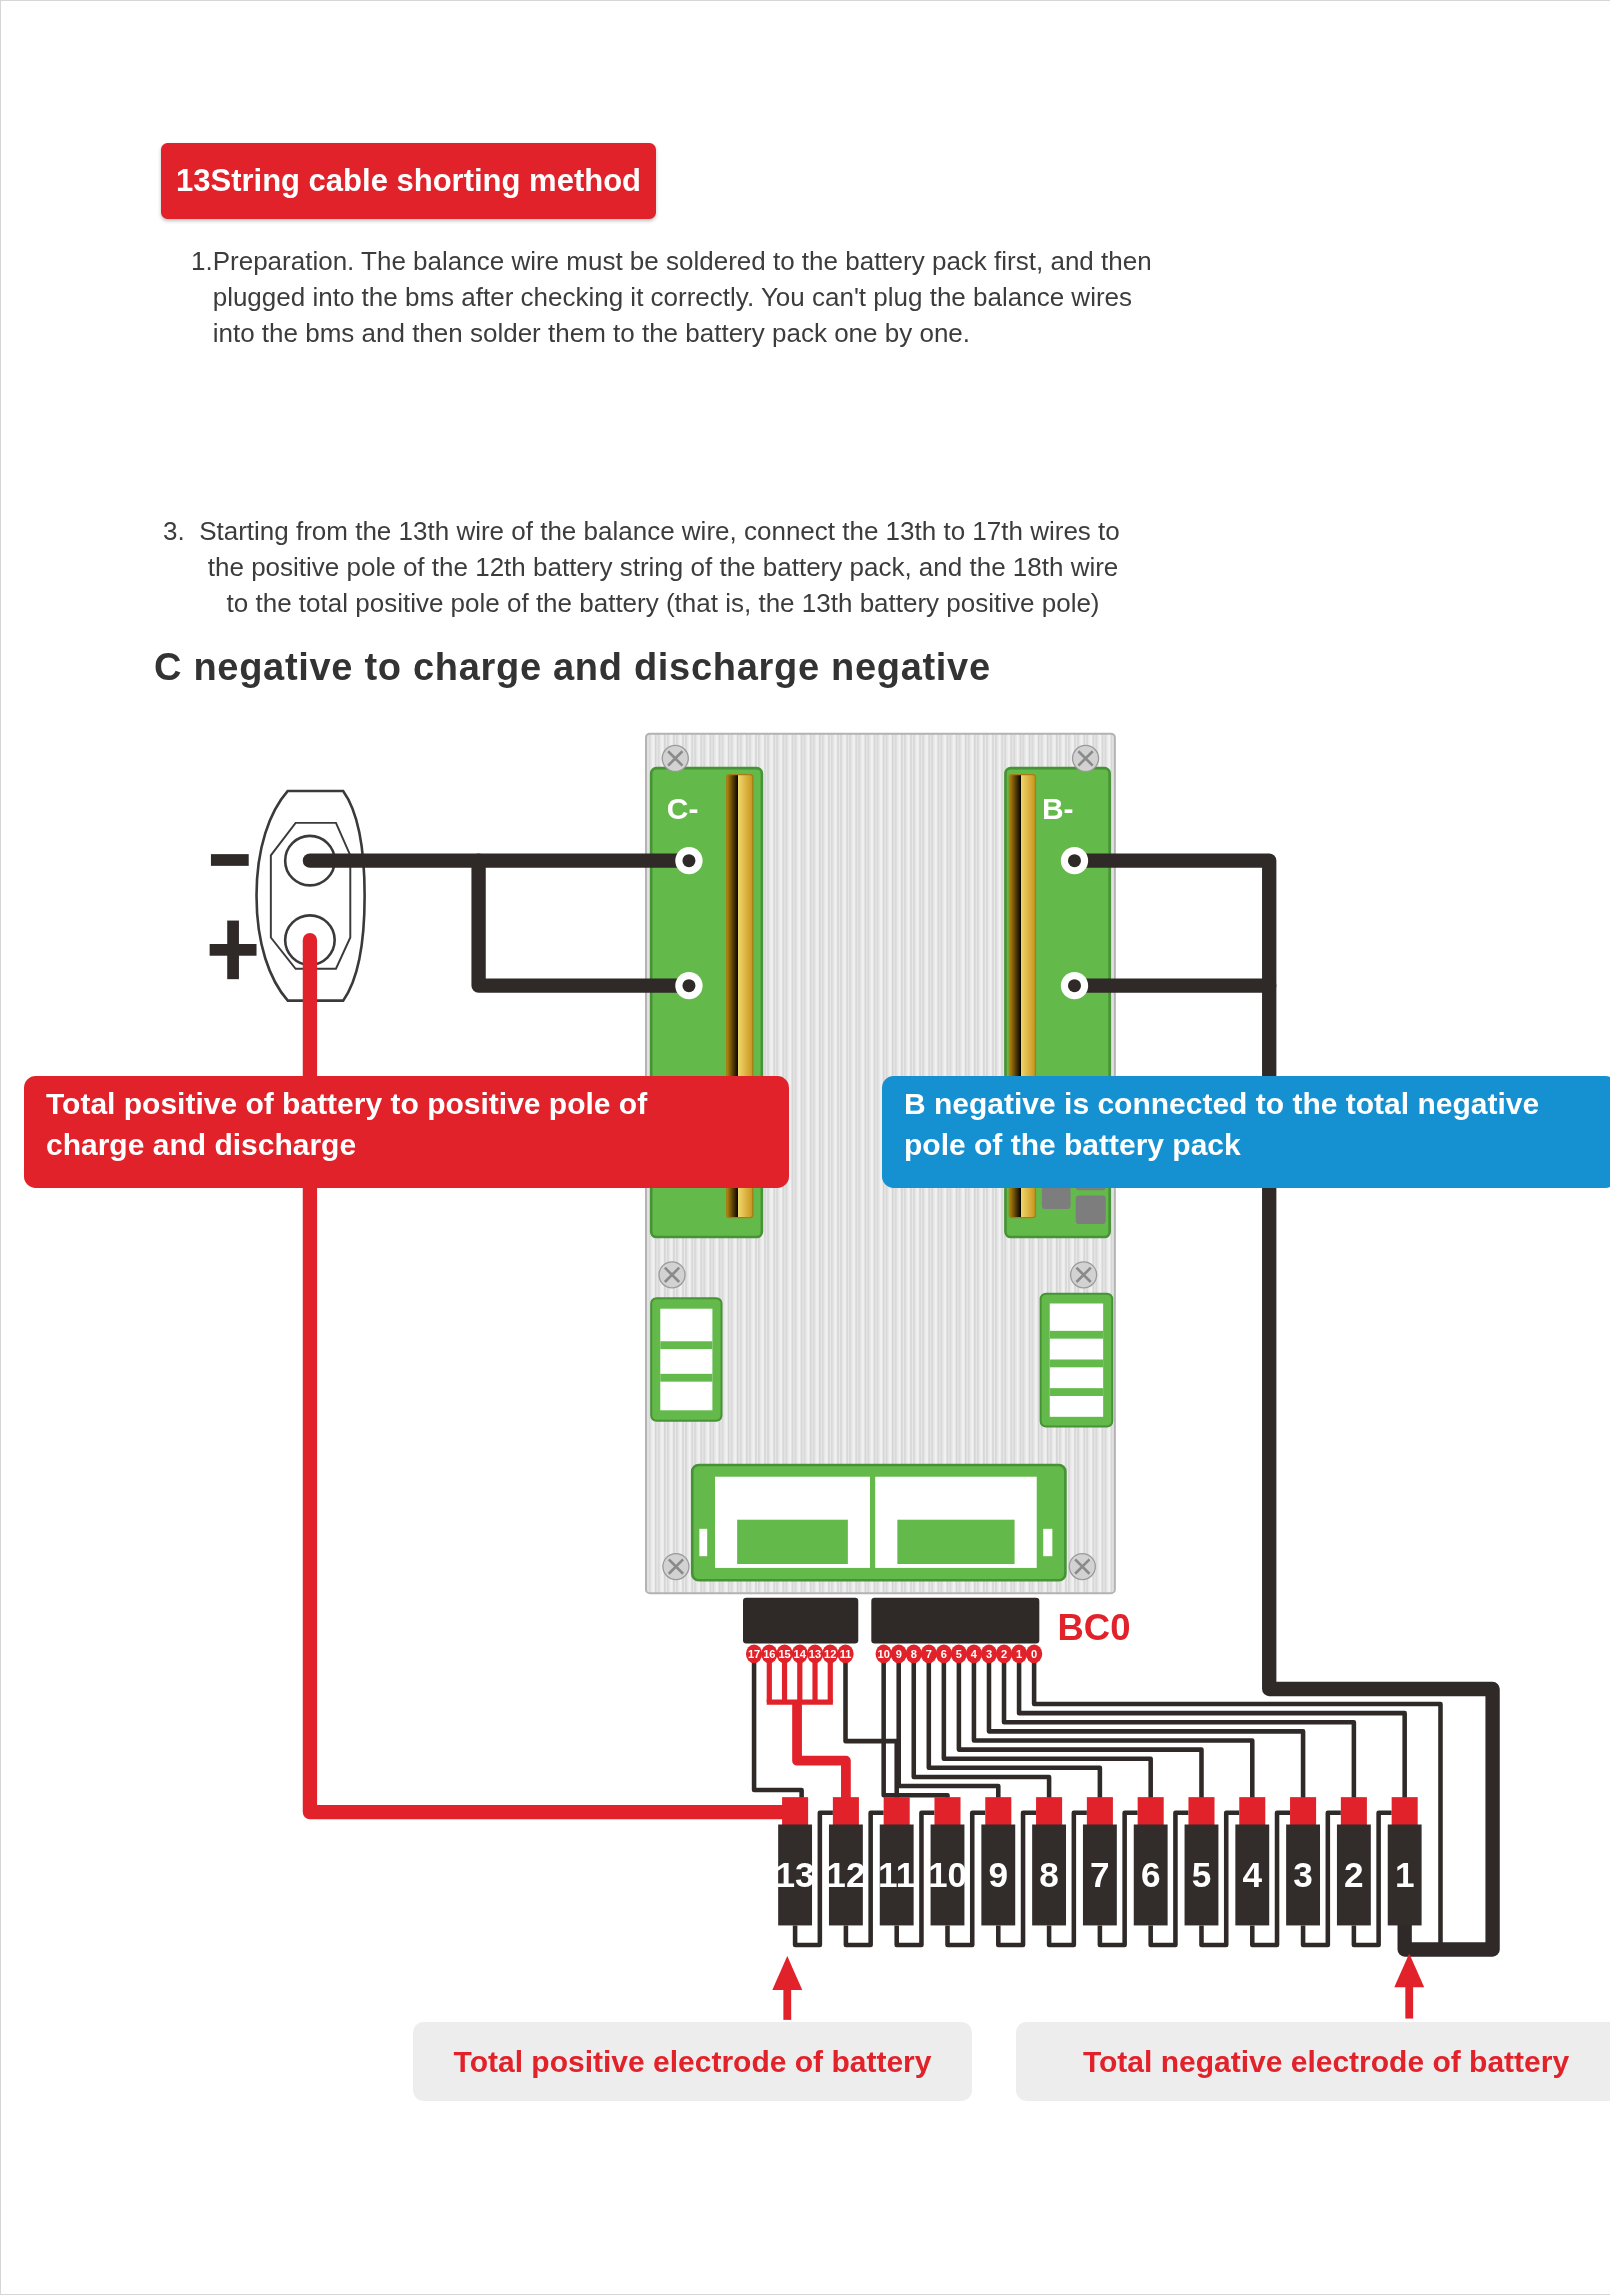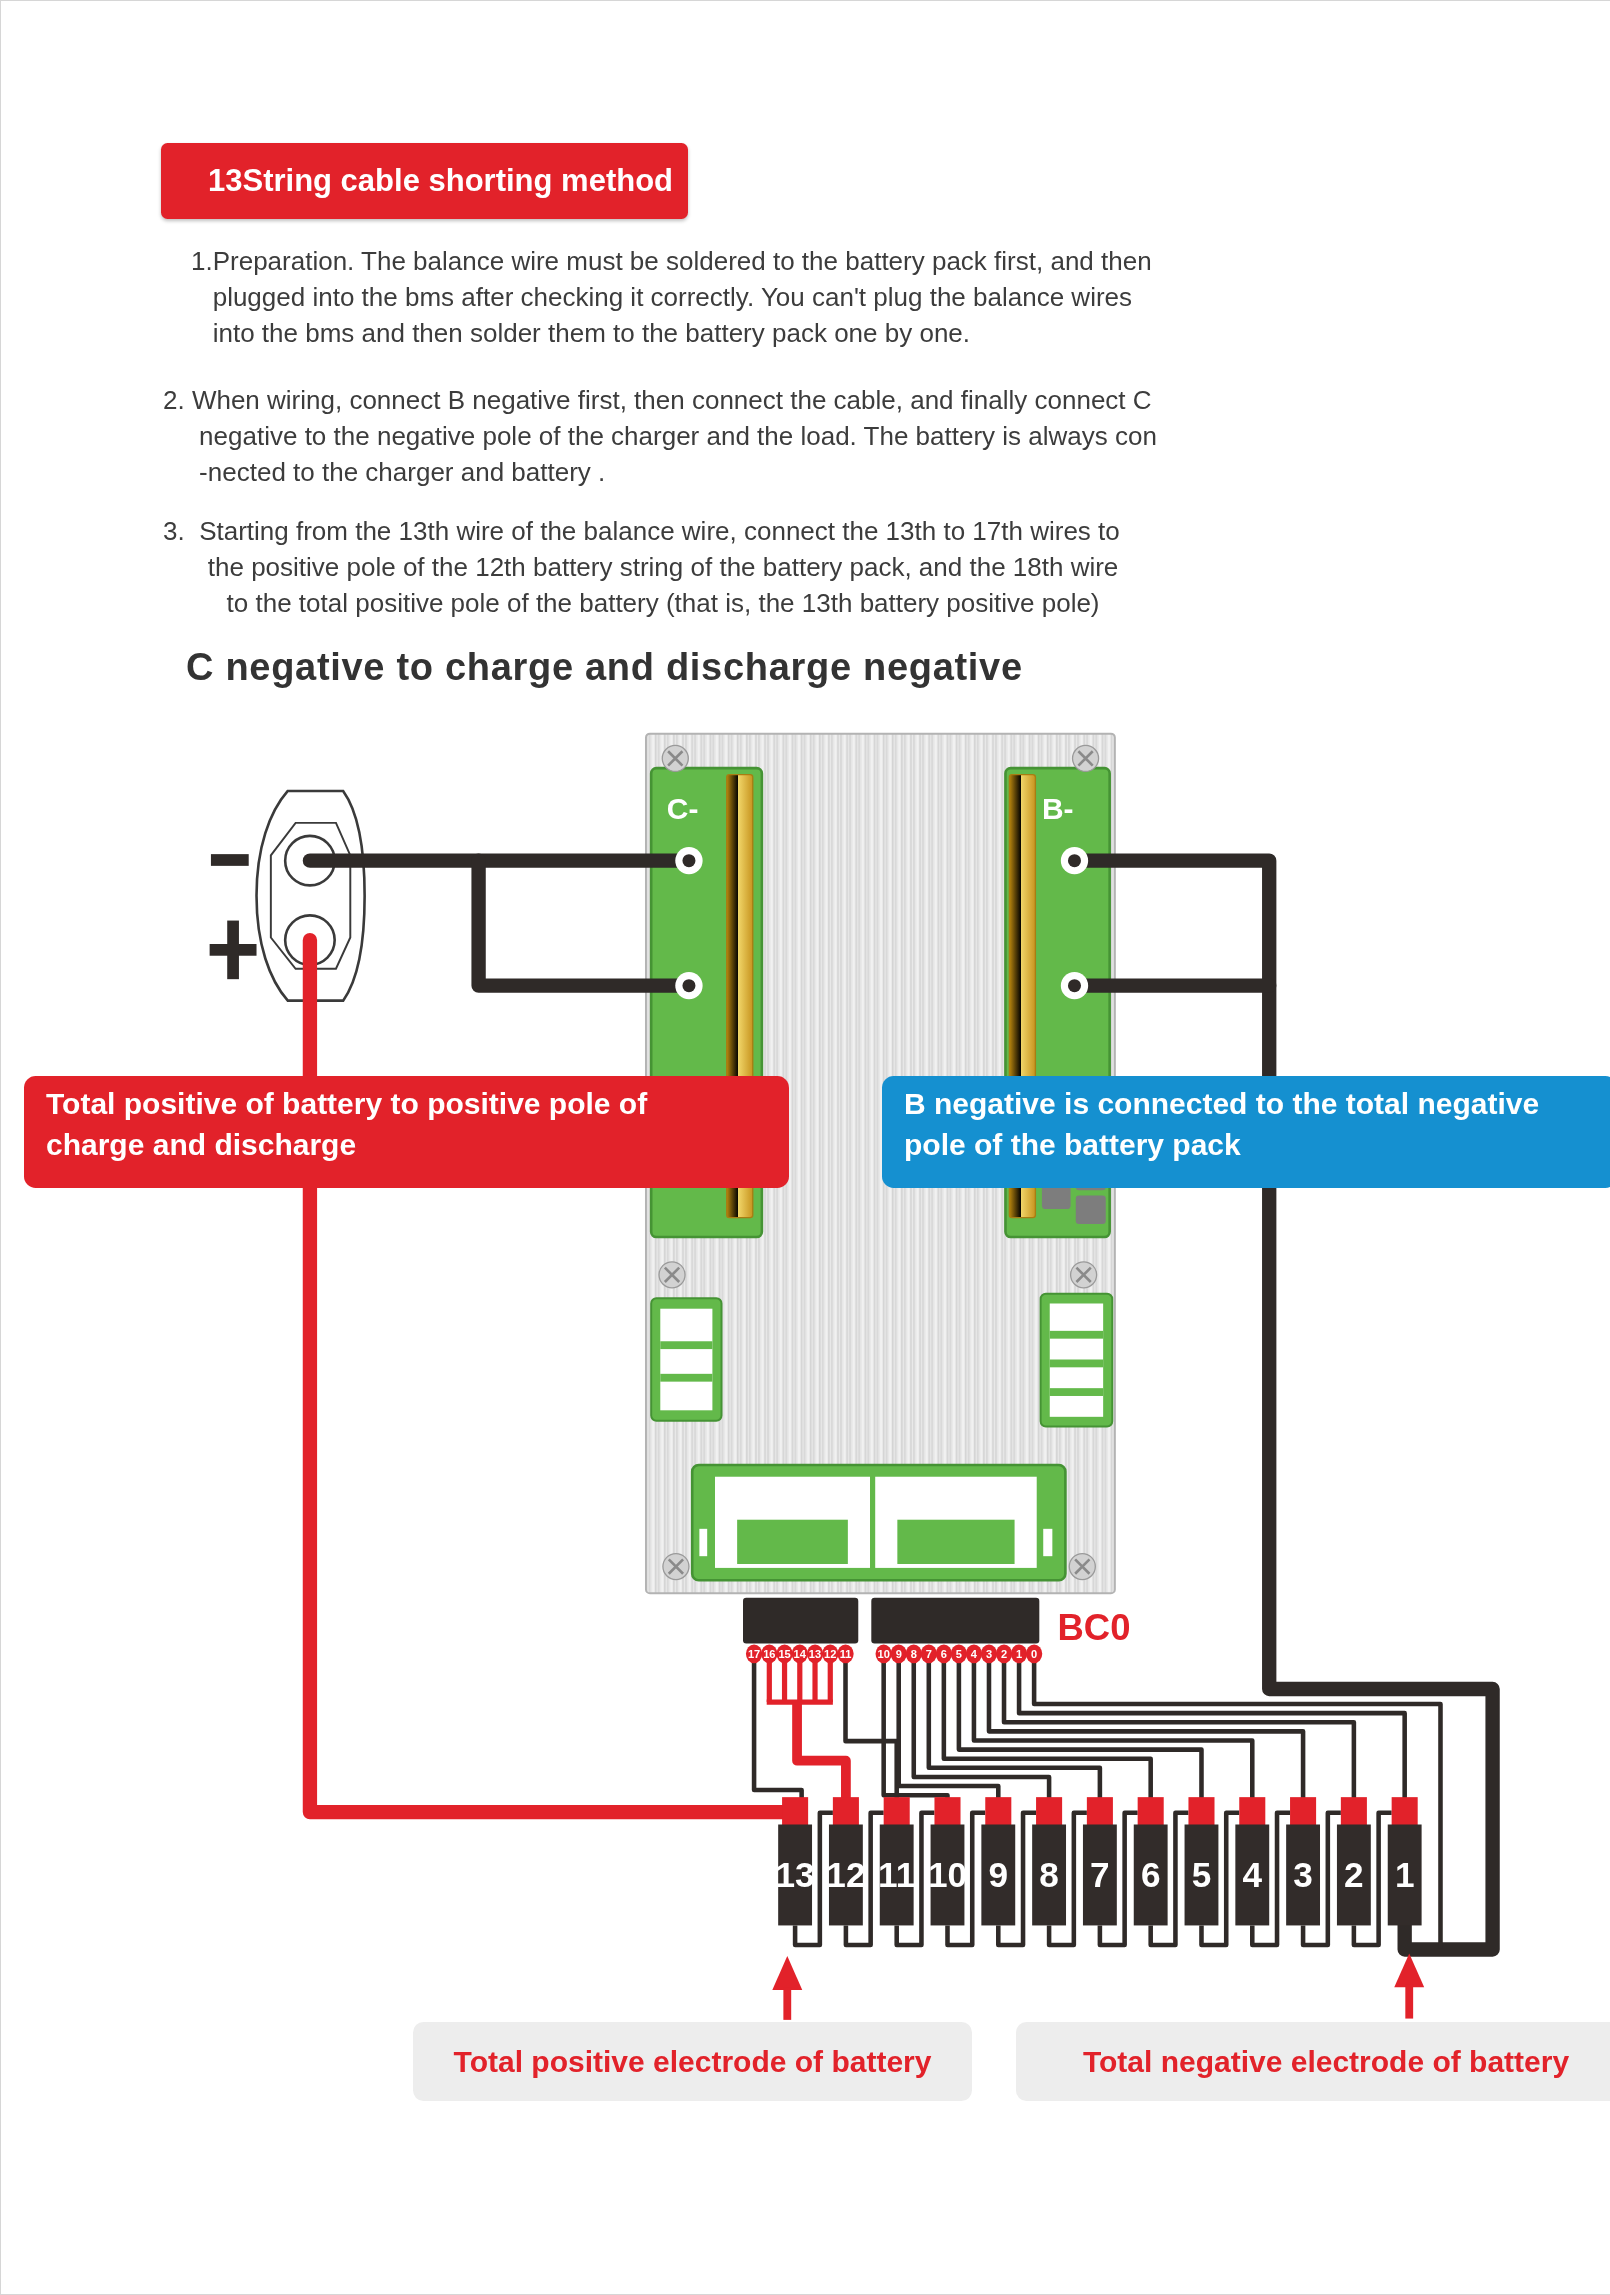--- a/index.html
+++ b/index.html
@@ -6,21 +6,21 @@
   .page{
     position:relative;
     width:1611px;height:2295px;
     background:#ffffff;
     border:1.3px solid #d6d6d6;
     box-sizing:border-box;
     font-family:"Liberation Sans", sans-serif;
     overflow:hidden;
   }
   .svg-layer{position:absolute;left:0;top:0;z-index:1;}
-  .overlay{position:absolute;z-index:2;padding-left:32px;}
+  .overlay{position:absolute;z-index:2;}
 
   .title-badge{
     left:160px;top:142px;width:495px;height:76px;
     background:#e2222a;border-radius:6.5px;
     color:#ffffff;font-weight:bold;font-size:31px;
     display:flex;align-items:center;justify-content:center;
     box-shadow:0 2px 3.9px rgba(0,0,0,0.25);
   }
   .instruction{
     left:162px;color:#3c3c3c;font-size:26px;line-height:36px;
@@ -365,23 +365,20 @@
         <rect x="2156" y="3046" width="12" height="52" fill="#e2222a"></rect>
       </g>
     </g>
   </svg>
 
   <div class="overlay title-badge">13String cable shorting method</div>
 
   <div class="instruction" style="top:242px;margin-left:28px;">1.Preparation. The balance wire must be soldered to the battery pack first, and then
    plugged into the bms after checking it correctly. You can't plug the balance wires
    into the bms and then solder them to the battery pack one by one.</div>
-  <div class="instruction" style="top:381px;">2. When wiring, connect B negative first, then connect the cable, and finally connect C
-     negative to the negative pole of the charger and the load. The battery is always con
-     -nected to the charger and battery .</div>
   <div class="instruction" style="top:512px;text-align:center;">3.  Starting from the 13th wire of the balance wire, connect the 13th to 17th wires to
       the positive pole of the 12th battery string of the battery pack, and the 18th wire
       to the total positive pole of the battery (that is, the 13th battery positive pole)</div>
 
   <div class="overlay section-heading">C negative to charge and discharge negative</div>
 
   <div class="callout callout-red">Total positive of battery to positive pole of
 charge and discharge</div>
   <div class="callout callout-blue">B negative is connected to the total negative
 pole of the battery pack</div>

